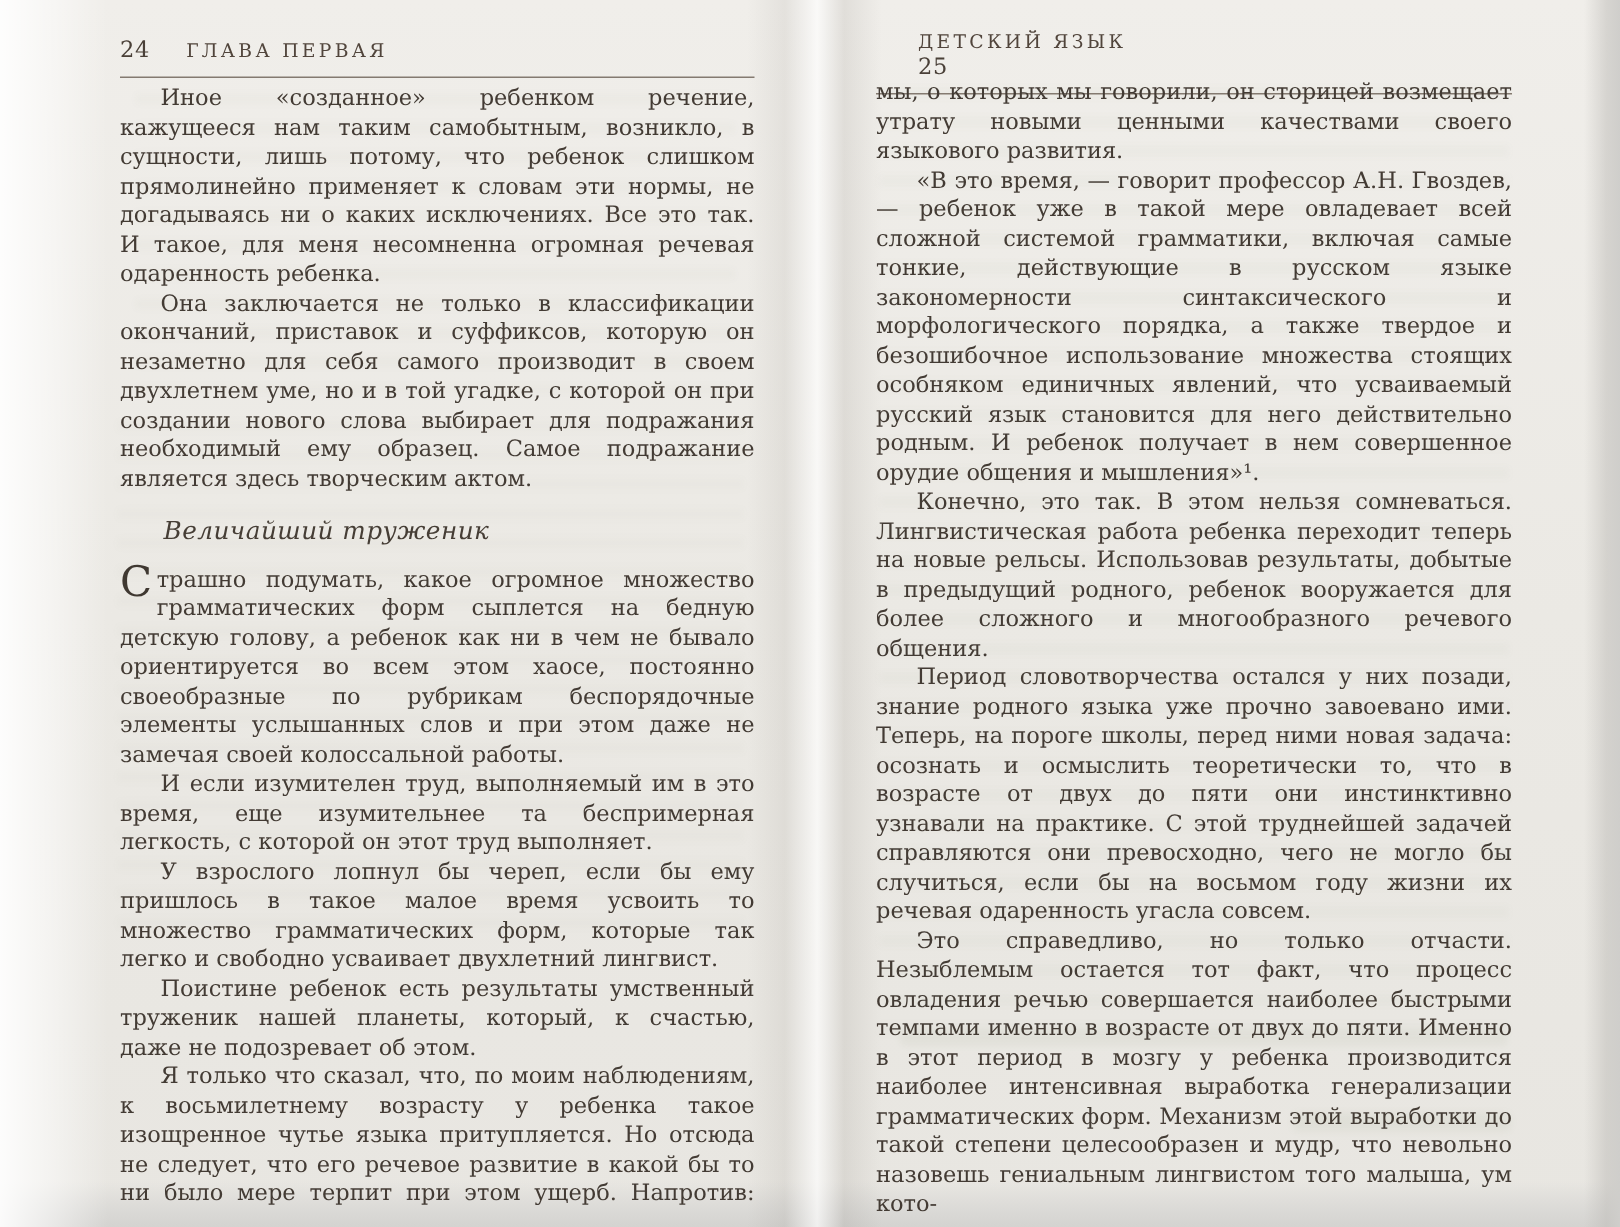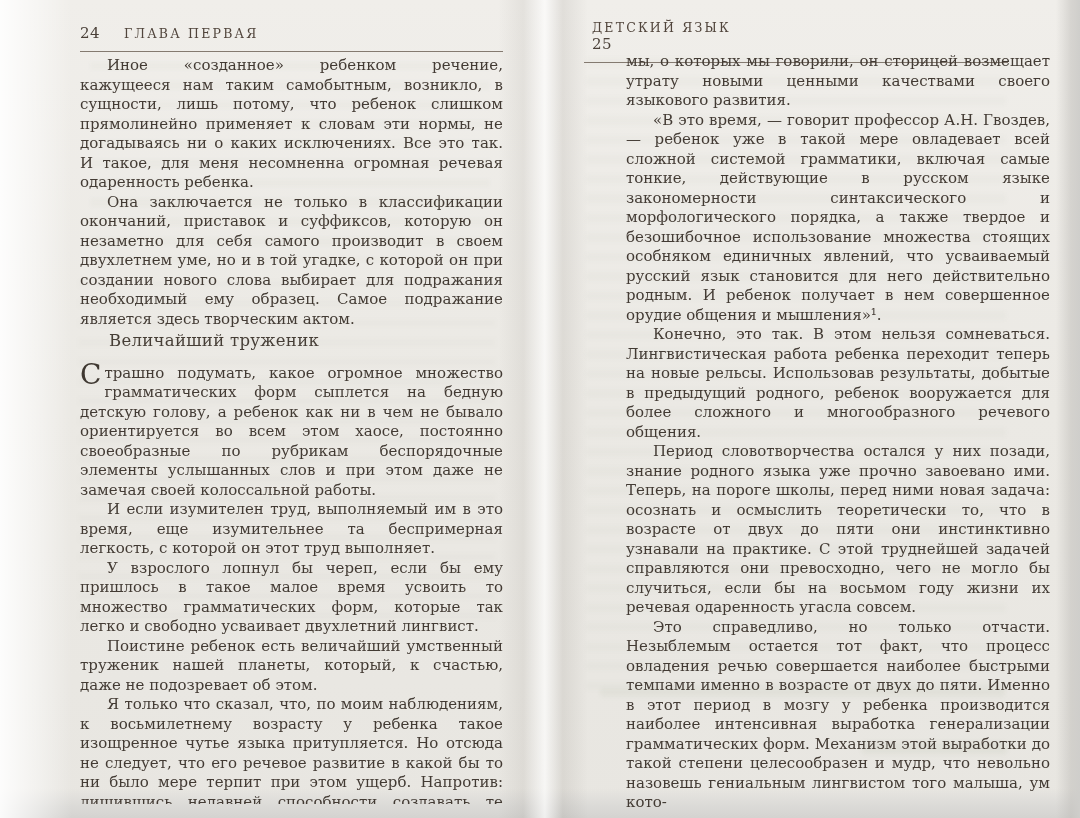--- a/index.html
+++ b/index.html
@@ -19,34 +19,34 @@
   }
   .page-header {
     position:absolute; display:flex; align-items:baseline;
     border-bottom:1px solid #847a70; padding-bottom:9px;
     color:#51453c; font-size:12.5px; letter-spacing:2.2px;
   }
   .page-header .pnum { font-size:15px; letter-spacing:0.5px; color:#4a4038; }
   .hdr-left  { left:80px;  top:24px; width:423px; }
   .hdr-left .pnum { margin-right:24px; }
   .hdr-right { left:584px; top:20px; width:424px; justify-content:flex-end;flex-direction:column; }
-  .hdr-right .pnum { margin-left:8px; }
+  .hdr-right .pnum { margin-left:28px; }
   .run-title { text-transform:uppercase; }
   .textcol {
     position:absolute; text-align:justify;
     font-size:15px; line-height:19.5px; overflow:hidden;
     hyphens:auto; -webkit-hyphens:auto;
   }
   .col-left  { left:80px;  top:56px; width:423px; height:748px; }
-  .col-right { left:584px; top:52px; width:424px; height:756px;margin-left:42px; }
+  .col-right { left:584px; top:52px; width:424px; height:756px; }
   .textcol p { margin:0; text-indent:27px; }
   .textcol p.no-indent { text-indent:0; }
   .section-heading {
-    font-size:16.5px; letter-spacing:0.3px;
-    margin:2px 0 13px 29px; color:#463e36;
+    font-style:italic; font-size:16.5px; letter-spacing:0.3px;
+    margin:15px 0 13px 29px; color:#463e36;
   }
   .drop-cap {
     float:left; font-size:28px; line-height:20px;
     padding:1px 3px 0 0; color:#3f3831;
   }
   .bleed {
     position:absolute; pointer-events:none;
     background:repeating-linear-gradient(180deg, rgba(126,138,112,0.10) 0px, rgba(126,138,112,0.10) 8px, rgba(0,0,0,0) 8px, rgba(0,0,0,0) 19.5px);
     filter:blur(2px);
   }
@@ -73,21 +73,21 @@
       <span class="pnum">24</span>
       <span class="run-title">ГЛАВА ПЕРВАЯ</span>
     </div>
     <div class="textcol col-left">
       <p>Иное «созданное» ребенком речение, кажущееся нам таким самобытным, возникло, в сущности, лишь потому, что ребенок слишком прямолинейно применяет к словам эти нормы, не догадываясь ни о каких исключениях. Все это так. И такое, для меня несомненна огромная речевая одаренность ребенка.</p>
       <p>Она заключается не только в классификации окончаний, приставок и суффиксов, которую он незаметно для себя самого производит в своем двухлетнем уме, но и в той угадке, с которой он при создании нового слова выбирает для подражания необходимый ему образец. Самое подражание является здесь творческим актом.</p>
       <div class="section-heading">Величайший труженик</div>
       <p class="no-indent"><span class="drop-cap">С</span><span>трашно подумать, какое огромное множество грамматических форм сыплется на бедную детскую голову, а ребенок как ни в чем не бывало ориентируется во всем этом хаосе, постоянно своеобразные по рубрикам беспорядочные элементы услышанных слов и при этом даже не замечая своей колоссальной работы.</span></p>
       <p>И если изумителен труд, выполняемый им в это время, еще изумительнее та беспримерная легкость, с которой он этот труд выполняет.</p>
       <p>У взрослого лопнул бы череп, если бы ему пришлось в такое малое время усвоить то множество грамматических форм, которые так легко и свободно усваивает двухлетний лингвист.</p>
-      <p>Поистине ребенок есть величайший умственный труженик нашей планеты, который, к счастью, даже не подозревает об этом.</p>
+      <p>Поистине ребенок есть результаты умственный труженик нашей планеты, который, к счастью, даже не подозревает об этом.</p>
       <p>Я только что сказал, что, по моим наблюдениям, к восьмилетнему возрасту у ребенка такое изощренное чутье языка притупляется. Но отсюда не следует, что его речевое развитие в какой бы то ни было мере терпит при этом ущерб. Напротив: лишившись недавней способности создавать те своеобразные словесные фор-</p>
     </div>
   </div>
 
   <div>
     <div class="page-header hdr-right">
       <span class="run-title">ДЕТСКИЙ ЯЗЫК</span>
       <span class="pnum">25</span>
     </div>
     <div class="textcol col-right">

